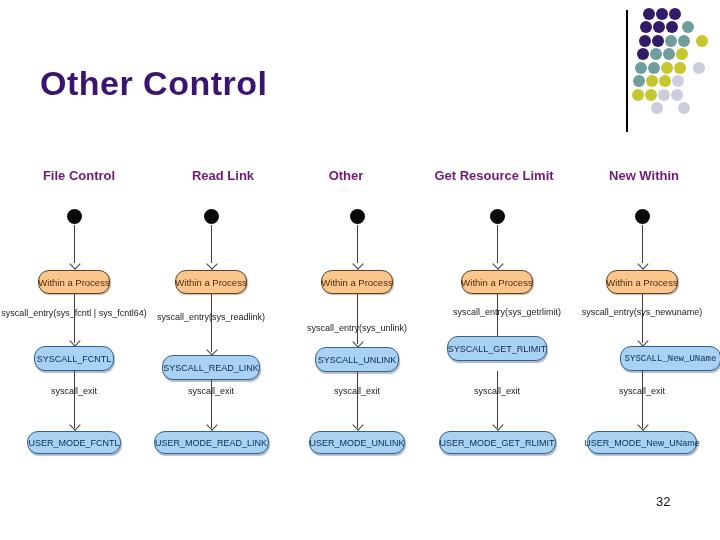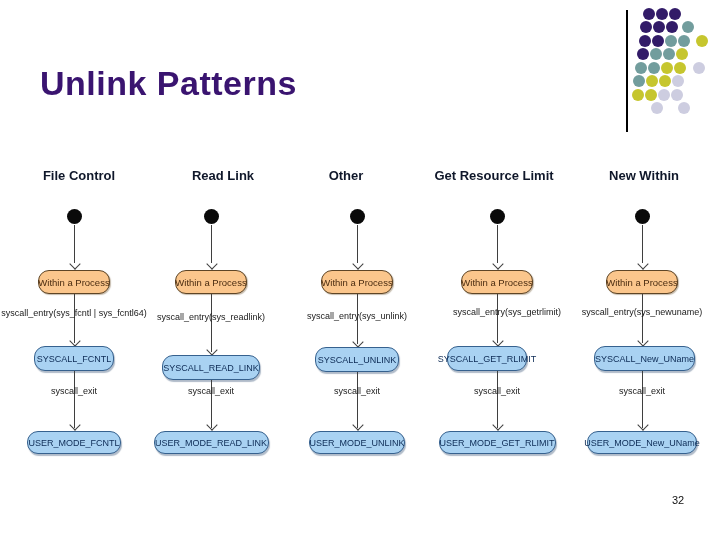--- a/index.html
+++ b/index.html
@@ -8,21 +8,21 @@
     font-family:"Liberation Sans", sans-serif;overflow:hidden;
   }
   .title{
     position:absolute;left:40px;top:64px;margin:0;
     font-size:34px;font-weight:bold;color:#3a1470;letter-spacing:0.5px;
   }
   .decor-line{position:absolute;left:626px;top:10px;width:2px;height:122px;background:#000;}
   .dot{position:absolute;width:12px;height:12px;border-radius:50%;}
   .col-header{
     position:absolute;transform:translateX(-50%);white-space:nowrap;
-    font-size:13px;font-weight:bold;color:#0f172a;
+    font-size:13px;font-weight:bold;color:#701a75;
   }
   .init-circle{position:absolute;border-radius:50%;background:#0a0a0a;}
   .aline{position:absolute;width:1px;background:#3f3f3f;}
   .ah{
     position:absolute;width:7px;height:7px;
     border-right:1.4px solid #3f3f3f;border-bottom:1.4px solid #3f3f3f;
     transform:rotate(45deg);background:transparent;
   }
   .state{
     position:absolute;display:flex;align-items:center;justify-content:center;
@@ -33,27 +33,27 @@
     color:#4a2c10;box-shadow:1px 1px 1px rgba(90,60,20,0.35);
   }
   .state-blue{
     background:#a9d2f2;border:1.5px solid #36618e;border-radius:11px;
     color:#0d2b55;box-shadow:1px 2px 1px rgba(30,60,100,0.35);font-size:9px;
   }
   .tlabel{
     position:absolute;transform:translateX(-50%);white-space:nowrap;
     font-size:9px;color:#1a1a1a;line-height:12px;
   }
-  .page-num{position:absolute;left:672px;top:494px;font-size:11px;color:#111;}
+  .page-num{position:absolute;left:656px;top:494px;font-size:13px;color:#111;}
 </style>
 </head>
 <body>
 
 <div class="slide">
-  <h1 class="title">Unlink Patterns</h1>
+  <h1 class="title">Other Control</h1>
 
   <div id="decor">
     <div class="decor-line"></div>
   <div class="dot" style="left: 643px; top: 8px; background: rgb(50, 27, 104);"></div>
       <div class="dot" style="left: 656px; top: 8px; background: rgb(50, 27, 104);"></div>
       <div class="dot" style="left: 669px; top: 8px; background: rgb(50, 27, 104);"></div>
       <div class="dot" style="left: 640px; top: 21px; background: rgb(50, 27, 104);"></div>
       <div class="dot" style="left: 653px; top: 21px; background: rgb(50, 27, 104);"></div>
       <div class="dot" style="left: 666px; top: 21px; background: rgb(50, 27, 104);"></div>
       <div class="dot" style="left: 682px; top: 21px; background: rgb(114, 157, 157);"></div>
@@ -117,54 +117,54 @@
   </div>
 
   <div>
     <div class="col-header" style="left: 346px; top: 168px;">Other</div>
     <div class="init-circle" style="left: 349.5px; top: 209px; width: 15px; height: 15px;"></div>
     <div class="aline line1" style="left: 357px; top: 225px; width: 1px; height: 38px;"></div>
     <div class="ah ah1" style="left: 353.5px; top: 260px;"></div>
     <div class="state state-within" style="left: 321px; top: 270px; width: 72px; height: 24px;">Within a Process</div>
     <div class="aline line2" style="left: 357px; top: 294px; width: 1px; height: 50px;"></div>
     <div class="ah ah2" style="left: 353.5px; top: 338px;"></div>
-    <div class="tlabel entry-label" style="left: 357px; top: 310px;">syscall_entry(sys_unlink)</div>
+    <div class="tlabel entry-label" style="left: 357px; top: 322px;">syscall_entry(sys_unlink)</div>
     <div class="state state-blue state-syscall" style="left: 315px; top: 347px; width: 84px; height: 25px;">SYSCALL_UNLINK</div>
     <div class="aline line3" style="left: 357px; top: 372px; width: 1px; height: 56px;"></div>
     <div class="ah ah3" style="left: 353.5px; top: 421px;"></div>
     <div class="tlabel exit-label" style="left: 357px; top: 385px;">syscall_exit</div>
     <div class="state state-blue state-user" style="left: 309px; top: 431px; width: 96px; height: 23px;">USER_MODE_UNLINK</div>
   </div>
 
   <div>
     <div class="col-header" style="left: 494px; top: 168px; text-align: center;">Get Resource Limit</div>
     <div class="init-circle" style="left: 489.5px; top: 209px; width: 15px; height: 15px;"></div>
     <div class="aline line1" style="left: 497px; top: 225px; width: 1px; height: 38px;"></div>
     <div class="ah ah1" style="left: 493.5px; top: 260px;"></div>
     <div class="state state-within" style="left: 461px; top: 270px; width: 72px; height: 24px;">Within a Process</div>
     <div class="aline line2" style="left: 497px; top: 294px; width: 1px; height: 49px;"></div>
     <div class="ah ah2" style="left: 493.5px; top: 337px;"></div>
     <div class="tlabel entry-label" style="left: 497px; top: 306px; margin-left: 10px;">syscall_entry(sys_getrlimit)</div>
-    <div class="state state-blue state-syscall" style="left: 447px; top: 346px; width: 80px; height: 25px;">SYSCALL_GET_RLIMIT</div>
+    <div class="state state-blue state-syscall" style="left: 447px; top: 336px; width: 100px; height: 25px;">SYSCALL_GET_RLIMIT</div>
     <div class="aline line3" style="left: 497px; top: 371px; width: 1px; height: 57px;"></div>
     <div class="ah ah3" style="left: 493.5px; top: 421px;"></div>
     <div class="tlabel exit-label" style="left: 497px; top: 385px;">syscall_exit</div>
     <div class="state state-blue state-user" style="left: 438.5px; top: 431px; width: 117px; height: 23px;">USER_MODE_GET_RLIMIT</div>
   </div>
 
   <div>
     <div class="col-header" style="left: 644px; top: 168px;">New Within</div>
     <div class="init-circle" style="left: 634.5px; top: 209px; width: 15px; height: 15px;"></div>
     <div class="aline line1" style="left: 642px; top: 225px; width: 1px; height: 38px;"></div>
     <div class="ah ah1" style="left: 638.5px; top: 260px;"></div>
     <div class="state state-within" style="left: 606px; top: 270px; width: 72px; height: 24px;">Within a Process</div>
     <div class="aline line2" style="left: 642px; top: 294px; width: 1px; height: 49px;"></div>
     <div class="ah ah2" style="left: 638.5px; top: 337px;"></div>
     <div class="tlabel entry-label" style="left: 642px; top: 306px;">syscall_entry(sys_newuname)</div>
-    <div class="state state-blue state-syscall" style="left: 594px; top: 346px; width: 101px; height: 25px;">SYSCALL_New_UName</div>
+    <div class="state state-blue state-syscall" style="left: 620px; top: 346px; width: 101px; height: 25px; font-family: Liberation Mono, monospace;">SYSCALL_New_UName</div>
     <div class="aline line3" style="left: 642px; top: 371px; width: 1px; height: 57px;"></div>
     <div class="ah ah3" style="left: 638.5px; top: 421px;"></div>
     <div class="tlabel exit-label" style="left: 642px; top: 385px;">syscall_exit</div>
     <div class="state state-blue state-user" style="left: 587px; top: 431px; width: 110px; height: 23px;">USER_MODE_New_UName</div>
   </div>
 </div>
 
   <div class="page-num">32</div>
 </div>
 

